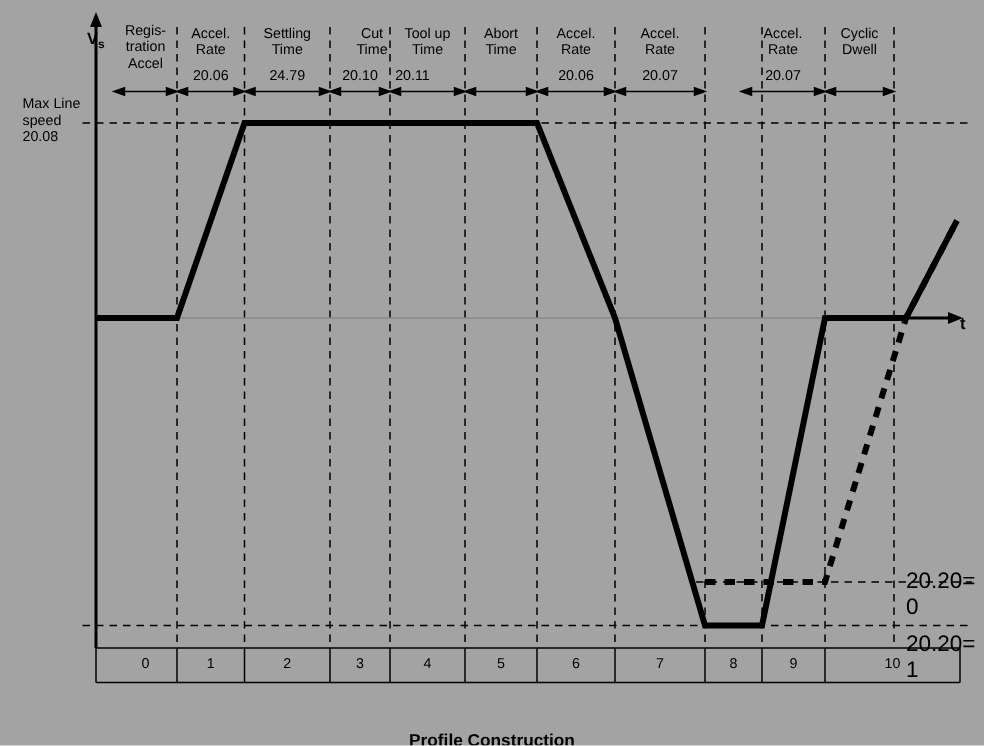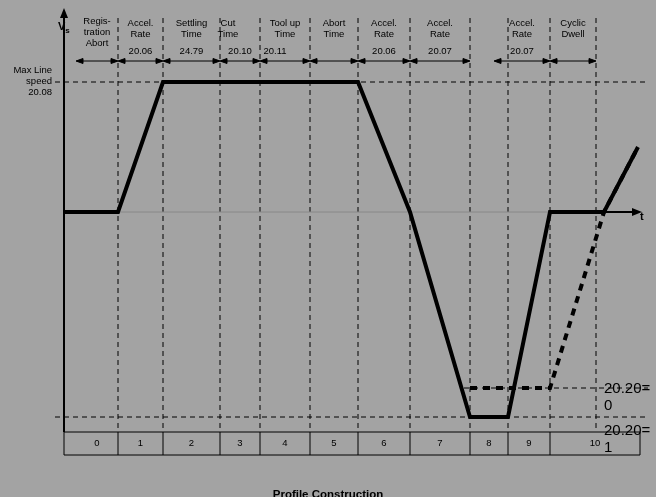--- a/index.html
+++ b/index.html
@@ -39,24 +39,24 @@
     position: absolute;
     width: 656px;
     text-align: center;
     font-size: 11.5px;
     font-weight: bold;
     color: #000;
   }
   .side-lbl {
     position: absolute;
     font-size: 9.5px;
-    text-align: right;
     color: #000;
     line-height: 11px;
     white-space: pre-line;
+    padding-left: 15px;
   }
   .right-lbl {
     position: absolute;
     font-size: 15px;
     text-align: left;
     color: #000;
   }
   svg {
     position: absolute;
     left: 0;
@@ -176,26 +176,26 @@
 
   <div class="side-lbl" style="left:0px; top:64px; width:52px;">Max Line
 speed
 20.08</div>
 
   <div class="right-lbl" style="left:604px; top:379px;">20.20= 0</div>
   <div class="right-lbl" style="left:604px; top:421px;">20.20= 1</div>
 
   <div class="lbl" style="left:76px; top:15px; width:42px;">Regis-
 tration
-Abort</div>
+Accel</div>
   <div class="lbl" style="left:118px; top:17px; width:45px;">Accel.
 Rate</div>
   <div class="lbl" style="left:163px; top:17px; width:57px;">Settling
 Time</div>
-  <div class="lbl" style="left:208px; top:17px; width:40px;text-align:center;">Cut
+  <div class="lbl" style="left:228px; top:17px; width:40px;text-align:center;">Cut
 Time</div>
   <div class="lbl" style="left:260px; top:17px; width:50px;">Tool up
 Time</div>
   <div class="lbl" style="left:310px; top:17px; width:48px;">Abort
 Time</div>
   <div class="lbl" style="left:358px; top:17px; width:52px;">Accel.
 Rate</div>
   <div class="lbl" style="left:410px; top:17px; width:60px;">Accel.
 Rate</div>
   <div class="lbl" style="left:494px; top:17px; width:56px;">Accel.

